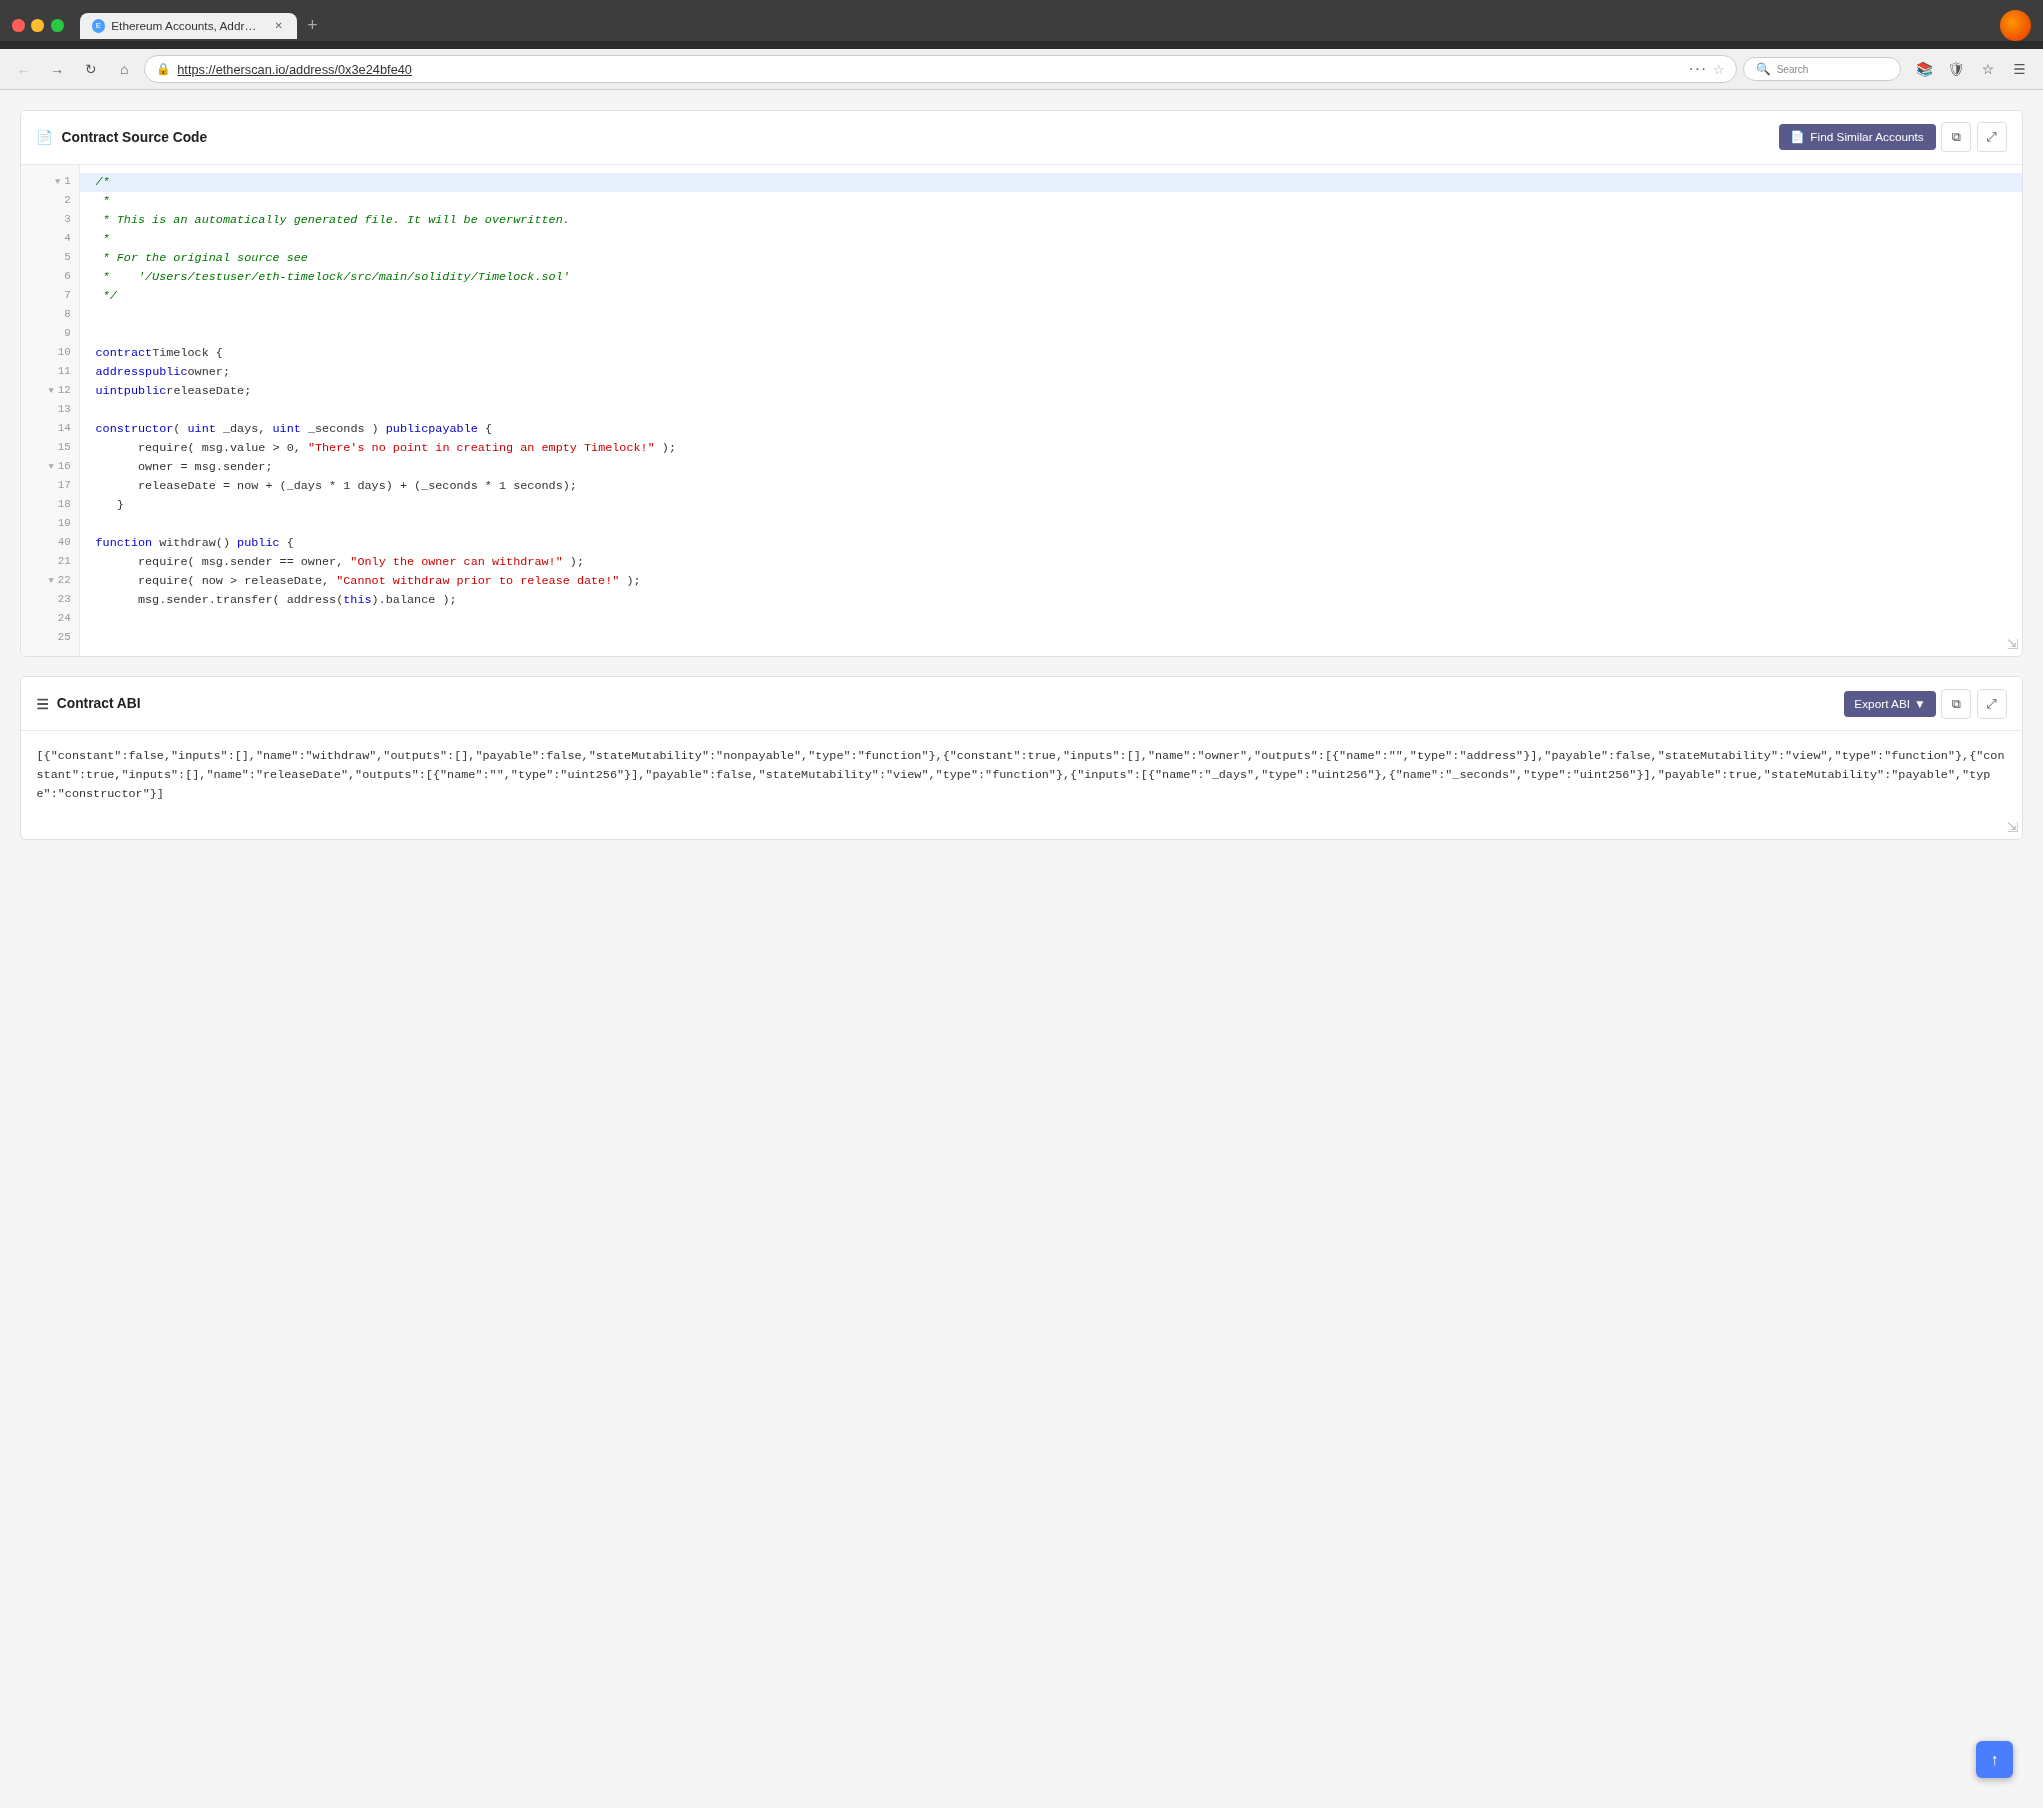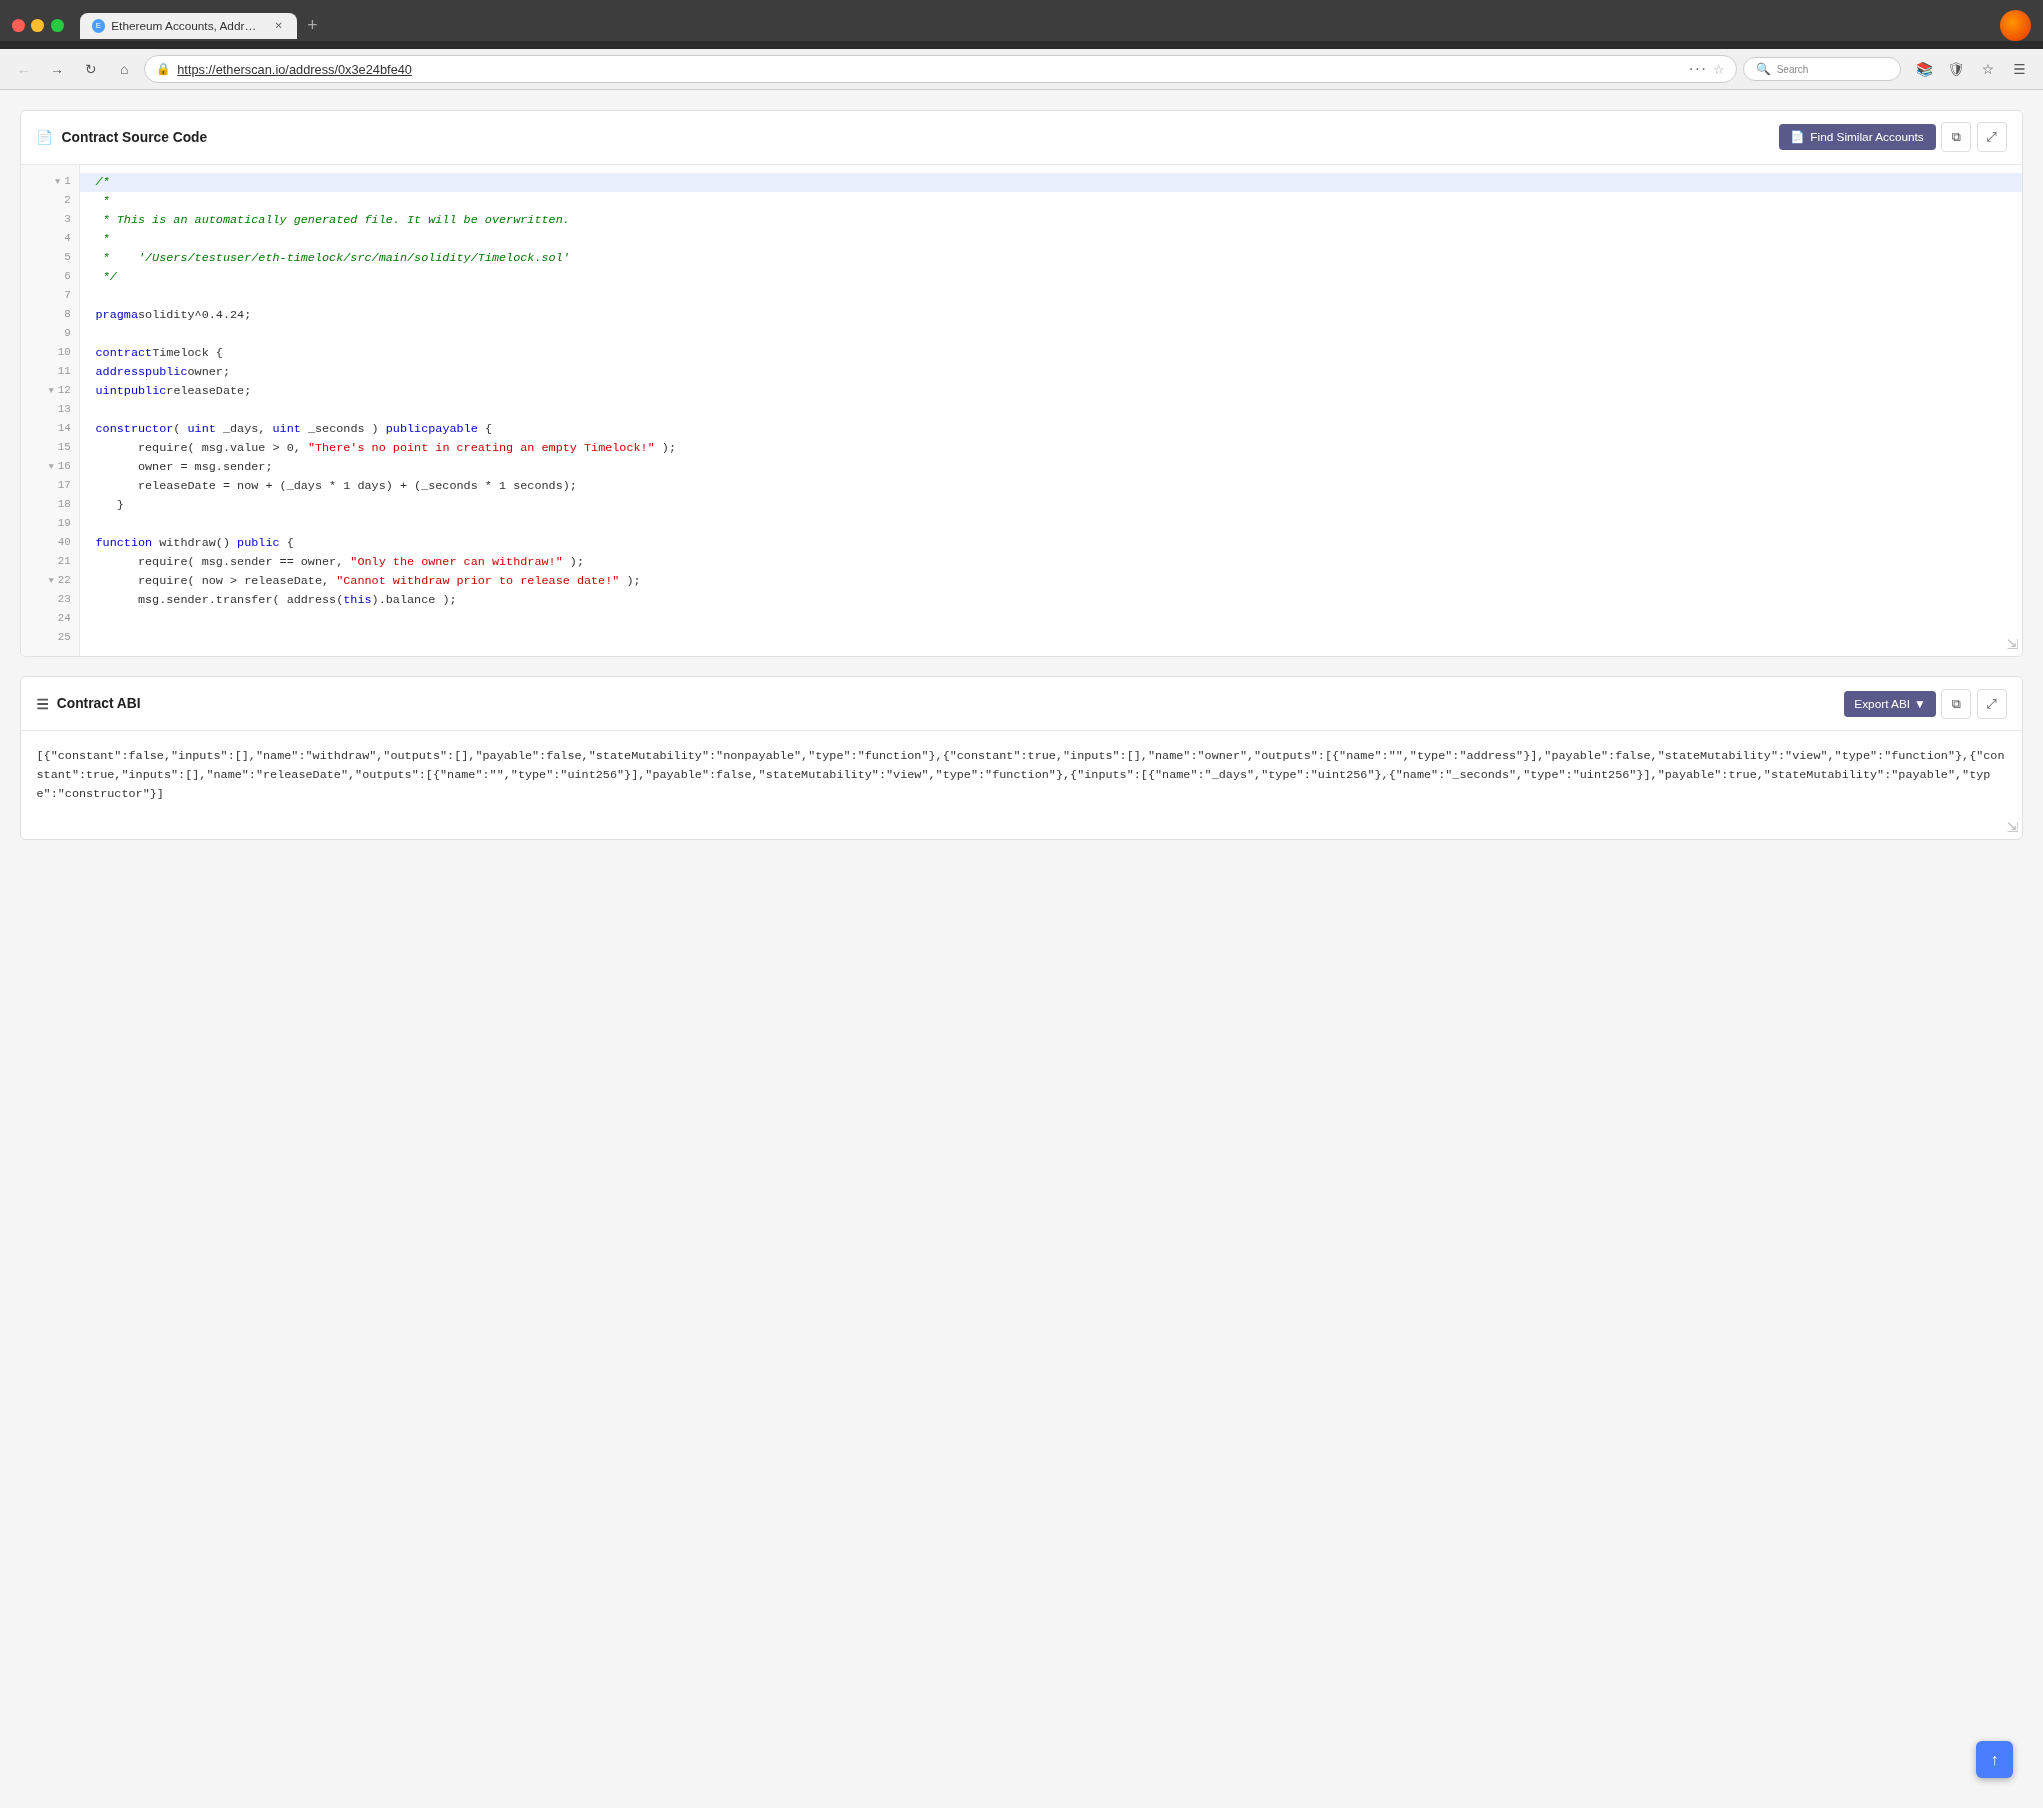--- a/index.html
+++ b/index.html
@@ -433,28 +433,28 @@
 
           <div class="code-line selected"><span class="cmt">/*</span></div>
 
 
           <div class="code-line"><span class="cmt"> *</span></div>
 
           <div class="code-line"><span class="cmt"> * This is an automatically generated file. It will be overwritten.</span></div>
 
           <div class="code-line"><span class="cmt"> *</span></div>
 
+          <div class="code-line"><span class="cmt"> * For the original source see</span></div>
 
           <div class="code-line"><span class="cmt"> *    '/Users/testuser/eth-timelock/src/main/solidity/Timelock.sol'</span></div>
 
           <div class="code-line"><span class="cmt"> */</span></div>
 
           <div class="code-line"></div>
 
-          <div class="code-line"><span class="kw">pragma</span> <span>solidity</span> <span>^0.4.24;</span></div>
 
           <div class="code-line"></div>
 
           <div class="code-line"><span class="kw">contract</span> <span>Timelock {</span></div>
 
           <div class="code-line">   <span class="type">address</span> <span class="kw">public</span> <span>owner;</span></div>
 
           <div class="code-line">   <span class="type">uint</span> <span class="kw">public</span> <span>releaseDate;</span></div>
 
           <div class="code-line"></div>

